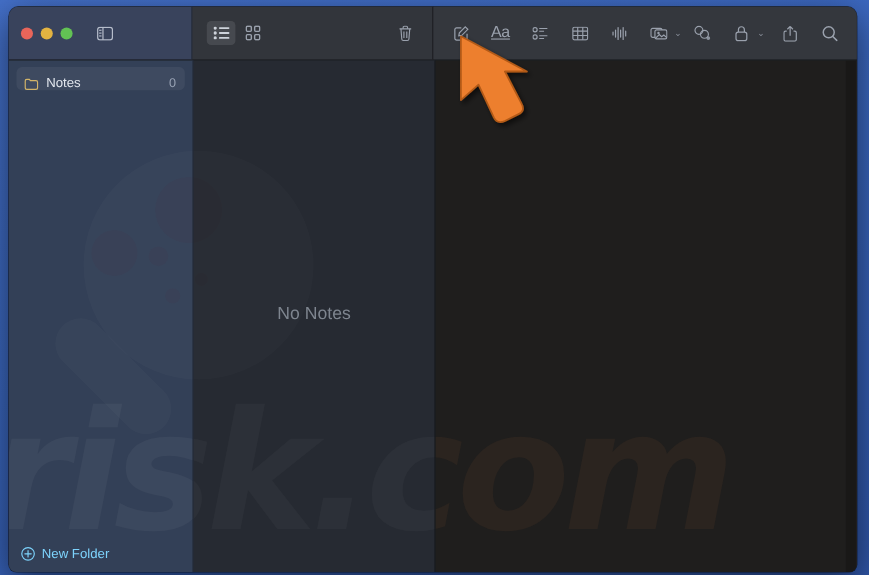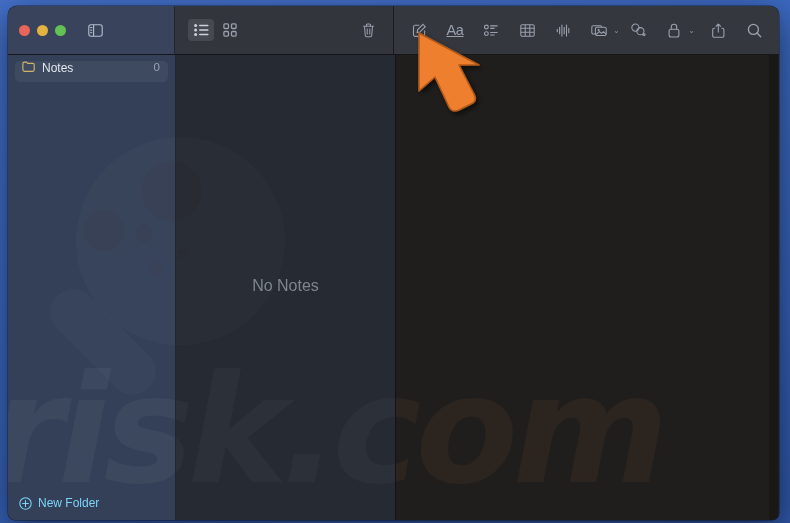--- a/index.html
+++ b/index.html
@@ -109,21 +109,21 @@
     display: flex; align-items: center; gap: 4px;
     color: #9ba6b9;
     font-size: 10.5px;
     padding: 2px 0 4px 13px;
   }
   .sync { width: 9px; height: 9px; opacity: .85; }
   .folder-row {
     margin: 0 7px;
     height: 21px;
     display: flex;
-    align-items: flex-start;
+    align-items: flex-end;
     gap: 7px;
     padding: 0 8px 0 7px;
     border-radius: 5px;
     background: rgba(255,255,255,.055);
     color: #e3e7ee;
     font-size: 12px;
   }
   .folder-row .count { margin-left: auto; color: #98a2b4; font-size: 11.5px; }
   .fold-ic { color: #d2b469; display: flex; }
 

